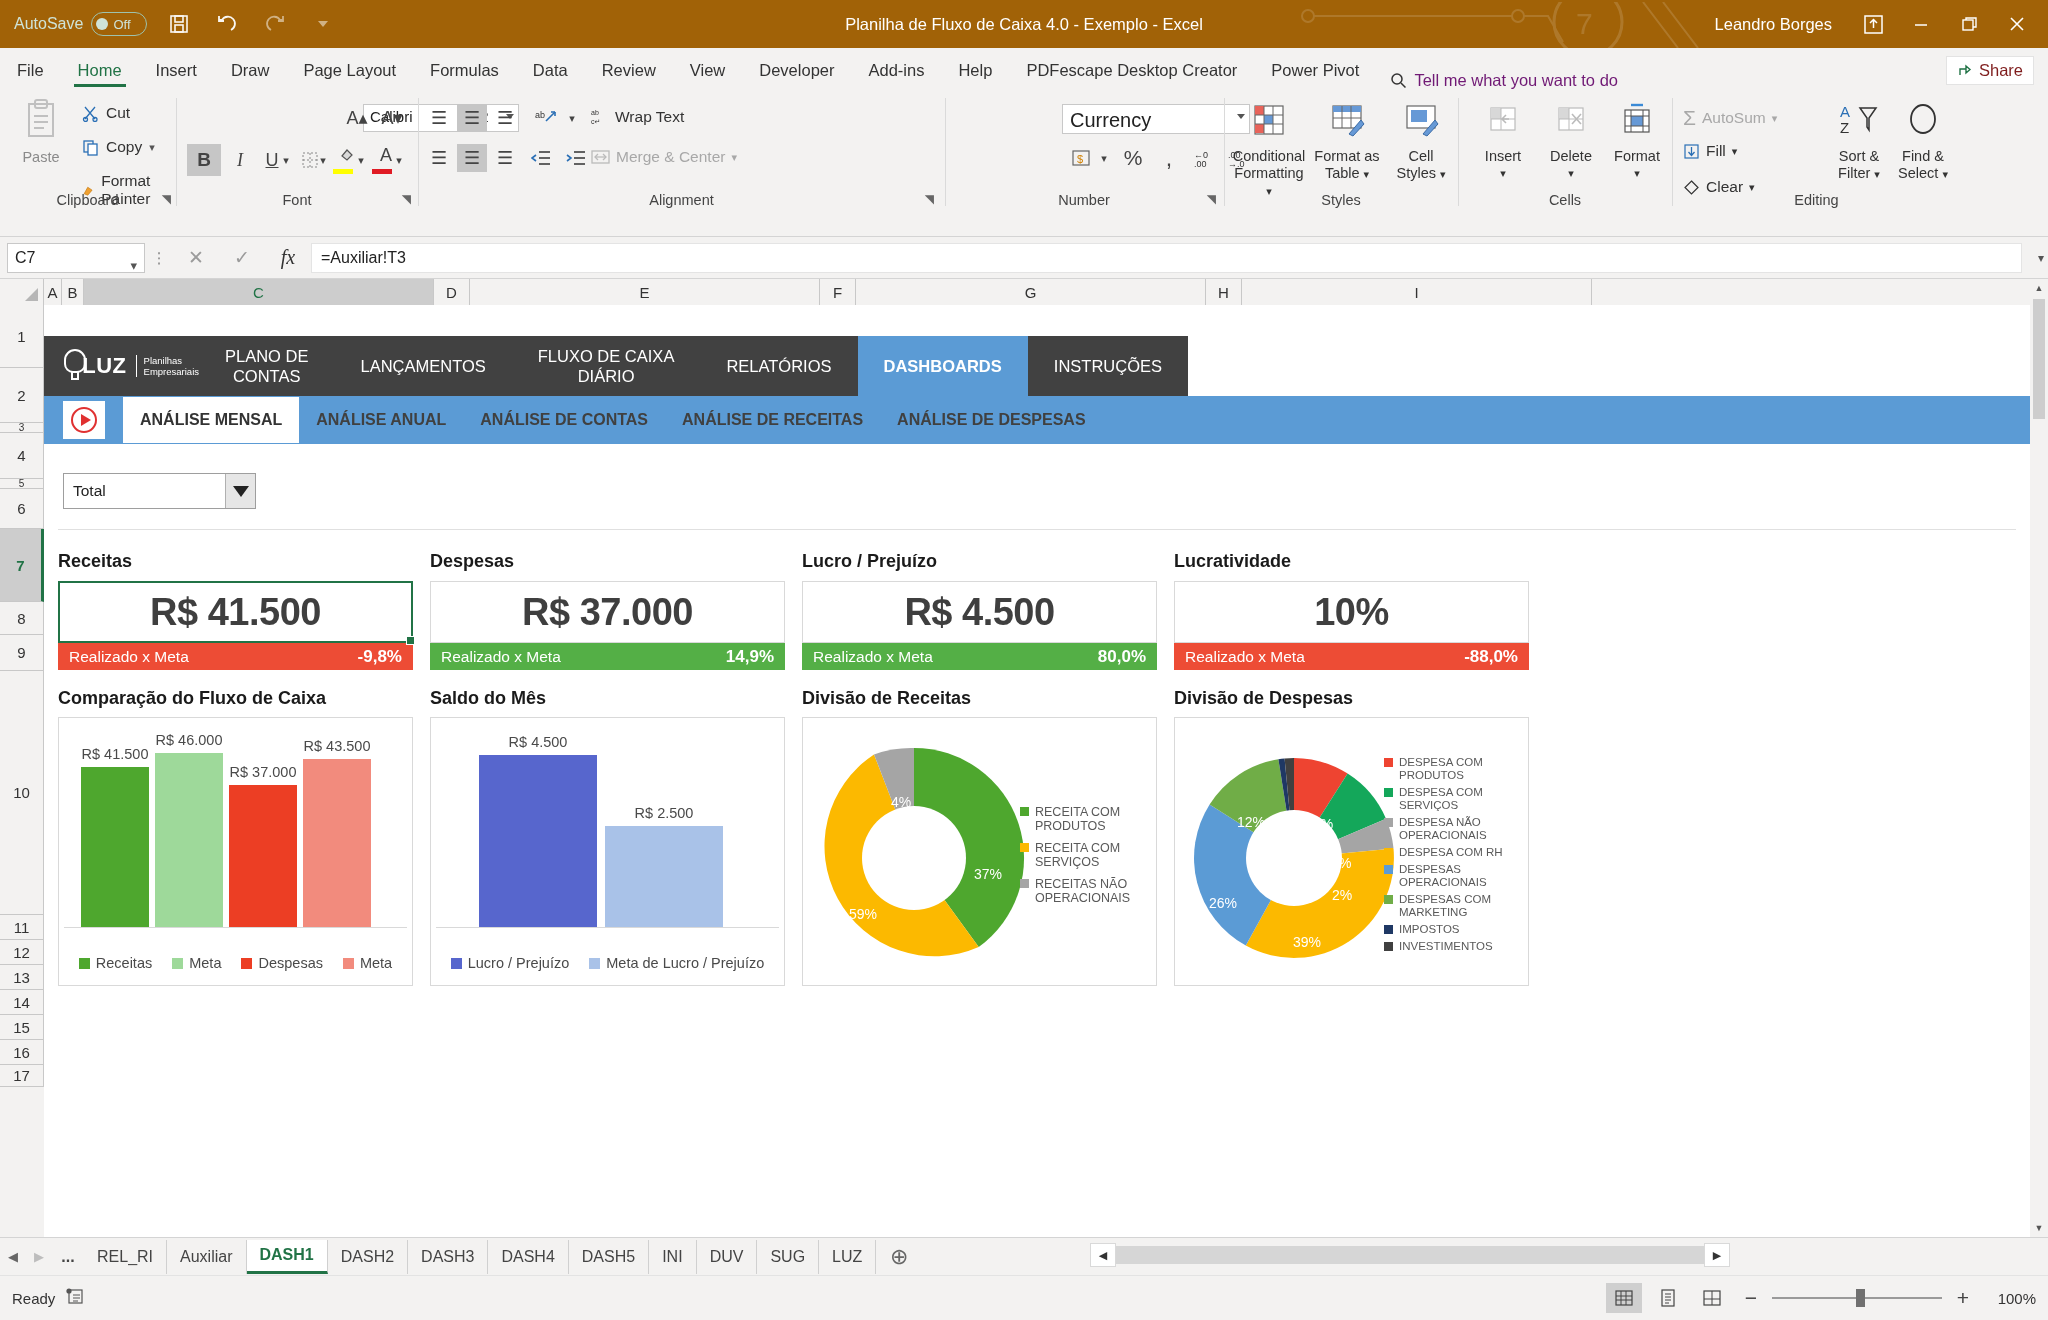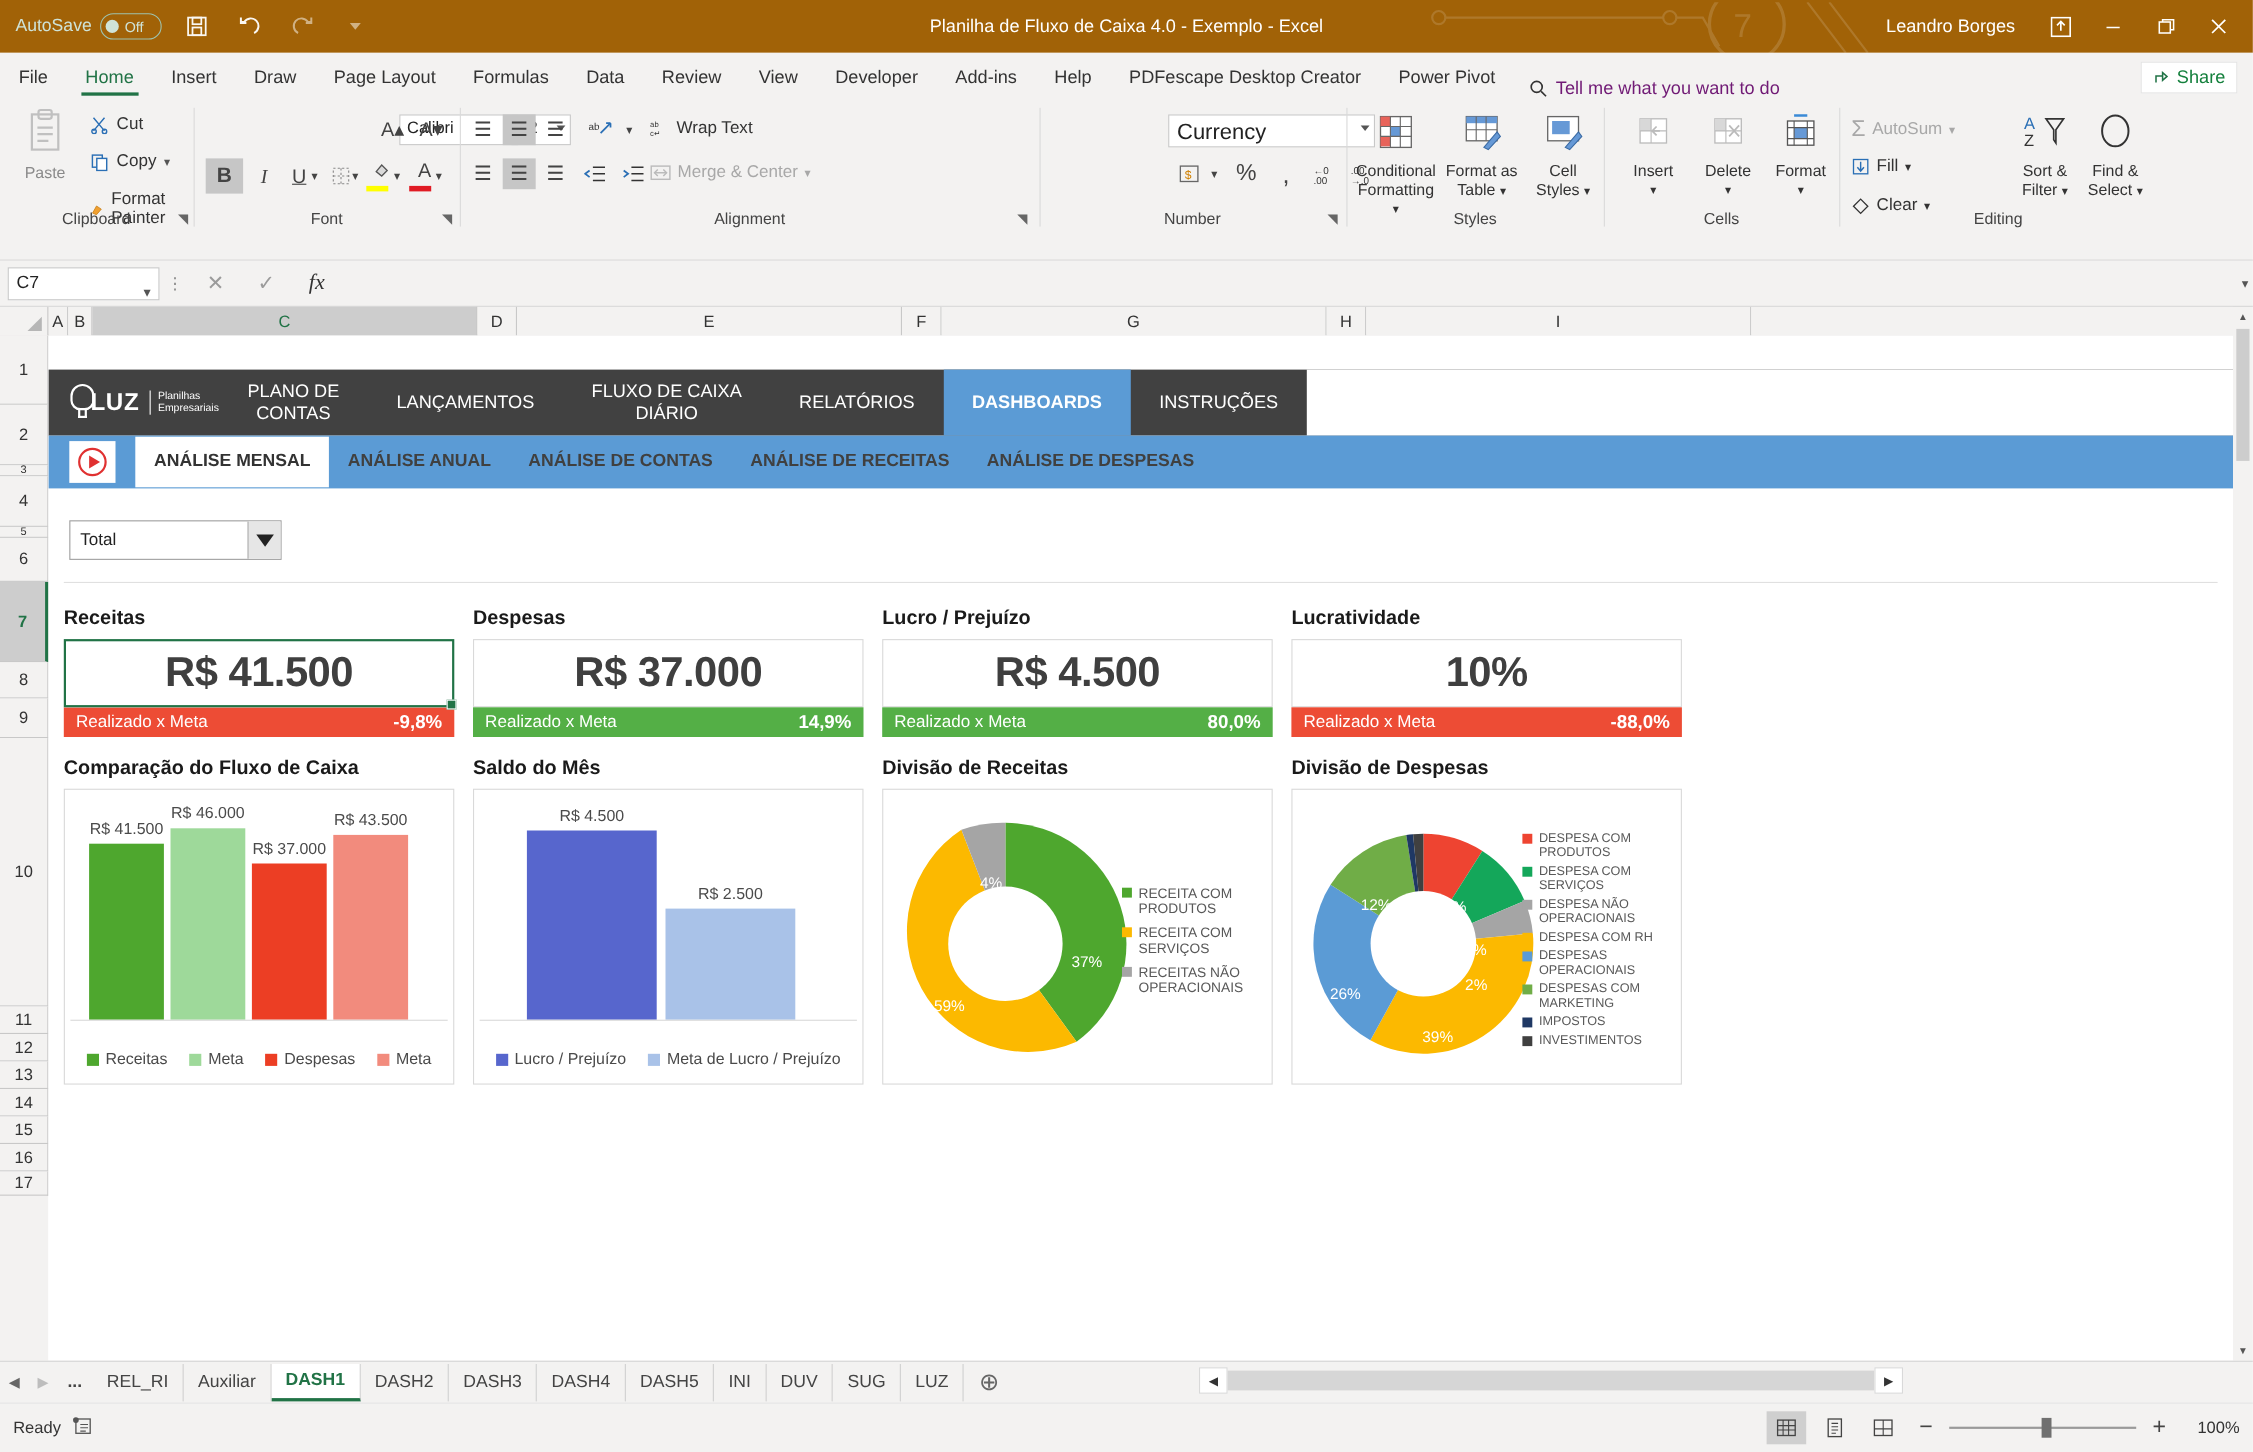--- a/index.html
+++ b/index.html
@@ -59,21 +59,21 @@
   }
   .rtab.active { color: #217346; font-weight: 400; }
   .rtab.active::after {
     content: ""; position: absolute; left: 13px; right: 13px; bottom: 3px;
     height: 3px; background: #217346;
   }
   .tellme { display: flex; align-items: center; gap: 7px; color: #701a75; font-size: 16.5px; padding-left: 14px; justify-content: flex-end; }
   .share-btn {
     position: absolute; right: 14px; bottom: 5px;
     display: flex; align-items: center; gap: 7px;
-    font-size: 16.5px; color: #15803d; padding: 4px 10px; background: #fff;
+    font-size: 16.5px; color: #7f1d1d; padding: 4px 10px; background: #fff;
     border: 1px solid #e3e3e3;
   }
 
   
   .ribbon {
     position: absolute; left: 0; top: 90px; width: 2048px; height: 147px;
     background: #f3f2f1; border-bottom: 1px solid #d4d4d4;
   }
   .rgroup { position: absolute; top: 0; height: 120px; }
   .rgroup-label {
@@ -727,20 +727,21 @@
 
 <div class="fbar">
   <div class="namebox">
     <span>C7</span>
     <span class="fb-chev">▾</span>
   </div>
   <div class="fb-dots">⋮</div>
   <div class="fb-ico">✕</div>
   <div class="fb-ico">✓</div>
   <div class="fb-ico fx">fx</div>
+  <div class="fb-input">=Auxiliar!T3</div>
   <div style="position:absolute;right:4px;font-size:12px;color:#555;">▾</div>
 </div>
 
 <div class="colhdr">
   <div class="corner"></div>
   <div class="ch" style="width:18px;">A</div>
   <div class="ch" style="width:22px;">B</div>
   <div class="ch sel" style="width:350px;">C</div>
   <div class="ch" style="width:36px;">D</div>
   <div class="ch" style="width:350px;">E</div>

